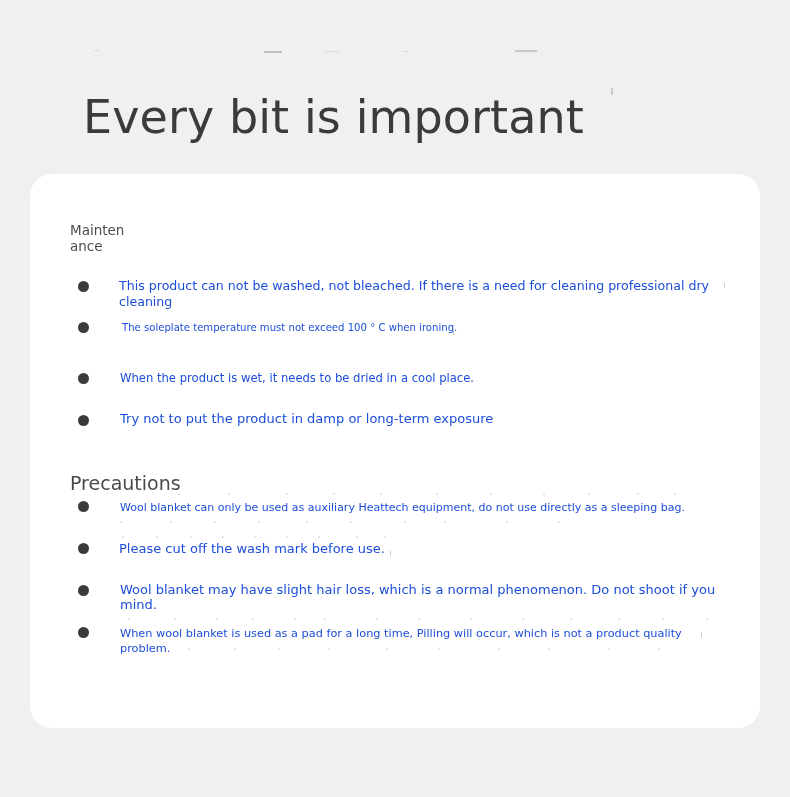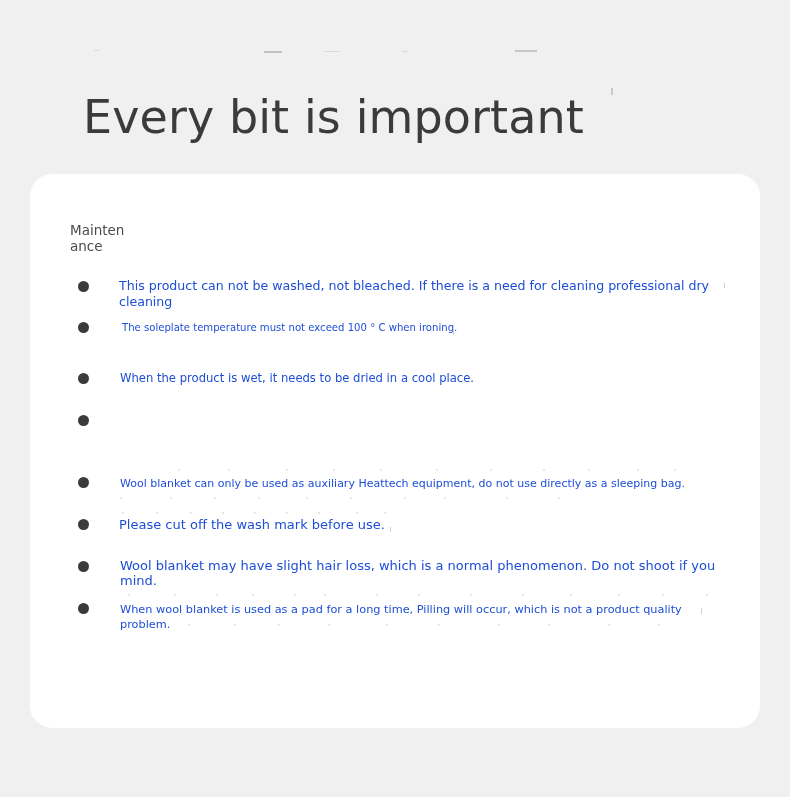--- a/index.html
+++ b/index.html
@@ -182,26 +182,28 @@
         <span class="dot"></span>
         <span class="txt">The soleplate temperature must not exceed 100 ° C when ironing.</span>
         <div class="ghost-tick" style="left:383px; top:14px; height:5px; width:1px;"></div>
       </li>
       <li class="r3">
         <span class="dot"></span>
         <span class="txt">When the product is wet, it needs to be dried in a cool place.</span>
       </li>
       <li class="r4">
         <span class="dot"></span>
+        <span class="txt">Try not to put the product in damp or long-term exposure</span>
       </li>
     </ul>
   </div>
 
   <div class="sec-precautions">
 
+    <div class="heading-lg">Precautions</div>
 
     <ul class="bullets p-list">
       <li class="p1">
         <span class="dot"></span>
         <span class="txt">Wool blanket can only be used as auxiliary Heattech equipment, do not use directly as a sleeping bag.</span>
         <div class="ghost-dots" style="left:48px; top:-2px; width:560px;">
           <i style="left:60px"></i>
             <i style="left:110px"></i>
             <i style="left:168px"></i>
             <i style="left:215px"></i>

